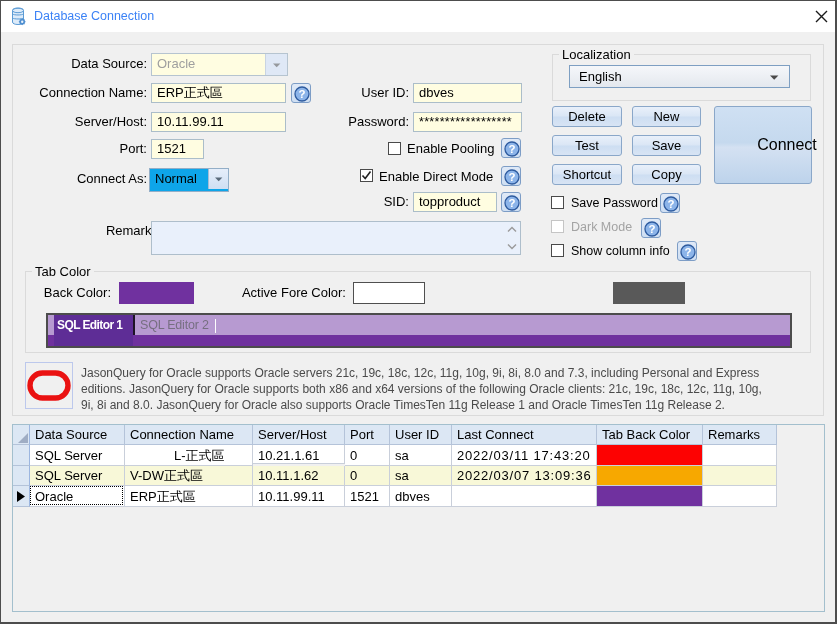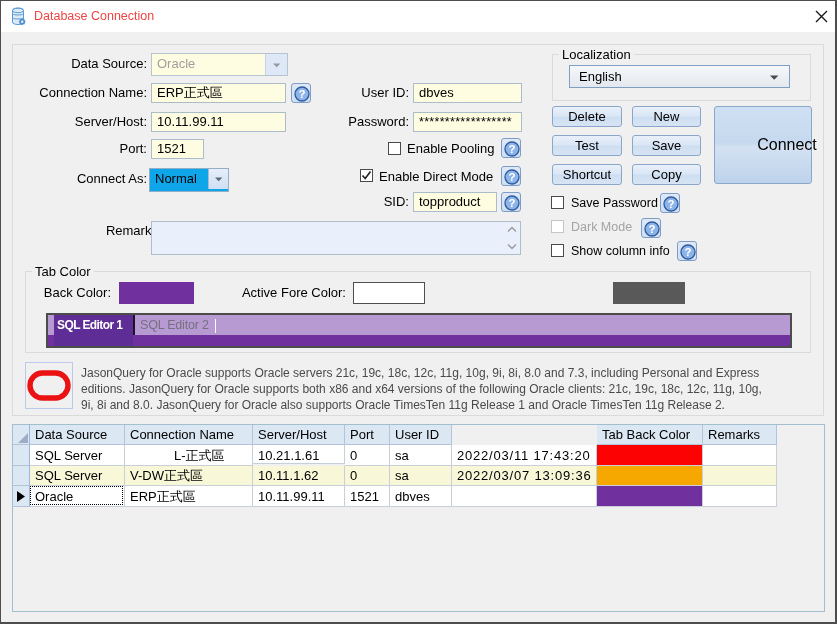--- a/index.html
+++ b/index.html
@@ -3,21 +3,21 @@
 <meta charset="utf-8">
 <style>
 html,body{margin:0;padding:0;}
 body{width:837px;height:624px;position:relative;overflow:hidden;
   font-family:"Liberation Sans",sans-serif;background:#fff;}
 *{box-sizing:border-box;}
 #win{position:absolute;left:0;top:0;width:837px;height:624px;
   border:1px solid #4d4d4d;border-right-width:2px;border-bottom-width:2px;
   background:#f0f0f0;}
 #titlebar{position:absolute;left:0;top:0;width:100%;height:31px;background:#fff;}
-#title{position:absolute;left:33px;top:0;height:31px;line-height:31px;font-size:13px;color:#ef4444;}
+#title{position:absolute;left:33px;top:0;height:31px;line-height:31px;font-size:13px;color:#3b82f6;}
 .abs{position:absolute;}
 .lbl{position:absolute;font-size:13px;color:#000;height:20px;line-height:20px;text-align:right;white-space:nowrap;}
 .inp{position:absolute;background:#fffde1;border:1px solid #abbdc9;font-size:13px;color:#000;
   line-height:18px;padding:0 0 0 5px;white-space:nowrap;overflow:hidden;}
 .gb{position:absolute;border:1px solid #dadada;}
 .gblab{position:absolute;font-size:13px;color:#000;background:#f0f0f0;padding:0 3px;line-height:13px;}
 .btn{position:absolute;border:1px solid #8aa7c9;border-radius:3px;font-size:13px;color:#000;
   background:linear-gradient(#e9f0fa 0%,#dae6f5 48%,#cddef2 52%,#d8e4f4 100%);
   display:flex;align-items:center;justify-content:center;}
 .cb{position:absolute;width:13px;height:13px;background:#fff;border:1px solid #4a4a4a;}
@@ -229,20 +229,23 @@
       </div>
     <div class="abs" style="left:240px;top:0;width:92px;height:20px;background:#dce7f4;border-right:1px solid #b4c3d9;border-bottom:1px solid #b4c3d9;">
         <div class="cellt" style="left:5px;top:0;">Server/Host</div>
       </div>
     <div class="abs" style="left:332px;top:0;width:45px;height:20px;background:#dce7f4;border-right:1px solid #b4c3d9;border-bottom:1px solid #b4c3d9;">
         <div class="cellt" style="left:5px;top:0;">Port</div>
       </div>
     <div class="abs" style="left:377px;top:0;width:62px;height:20px;background:#dce7f4;border-right:1px solid #b4c3d9;border-bottom:1px solid #b4c3d9;">
         <div class="cellt" style="left:5px;top:0;">User ID</div>
       </div>
+    <div class="abs" style="left:439px;top:0;width:145px;height:20px;background:#dce7f4;border-right:1px solid #b4c3d9;border-bottom:1px solid #b4c3d9;">
+        <div class="cellt" style="left:5px;top:0;">Last Connect</div>
+      </div>
     <div class="abs" style="left:584px;top:0;width:106px;height:20px;background:#dce7f4;border-right:1px solid #b4c3d9;border-bottom:1px solid #b4c3d9;">
         <div class="cellt" style="left:5px;top:0;">Tab Back Color</div>
       </div>
     <div class="abs" style="left:690px;top:0;width:74px;height:20px;background:#dce7f4;border-right:1px solid #b4c3d9;border-bottom:1px solid #b4c3d9;">
         <div class="cellt" style="left:5px;top:0;">Remarks</div>
       </div>
 
     <div class="abs" style="left:17px;top:20px;width:95px;height:21px;background:#fff;border-right:1px solid #c9cfda;border-bottom:1px solid #c9cfda;">
         <div class="cellt" style="left:5px;top:1px;">SQL Server</div>
       </div>

